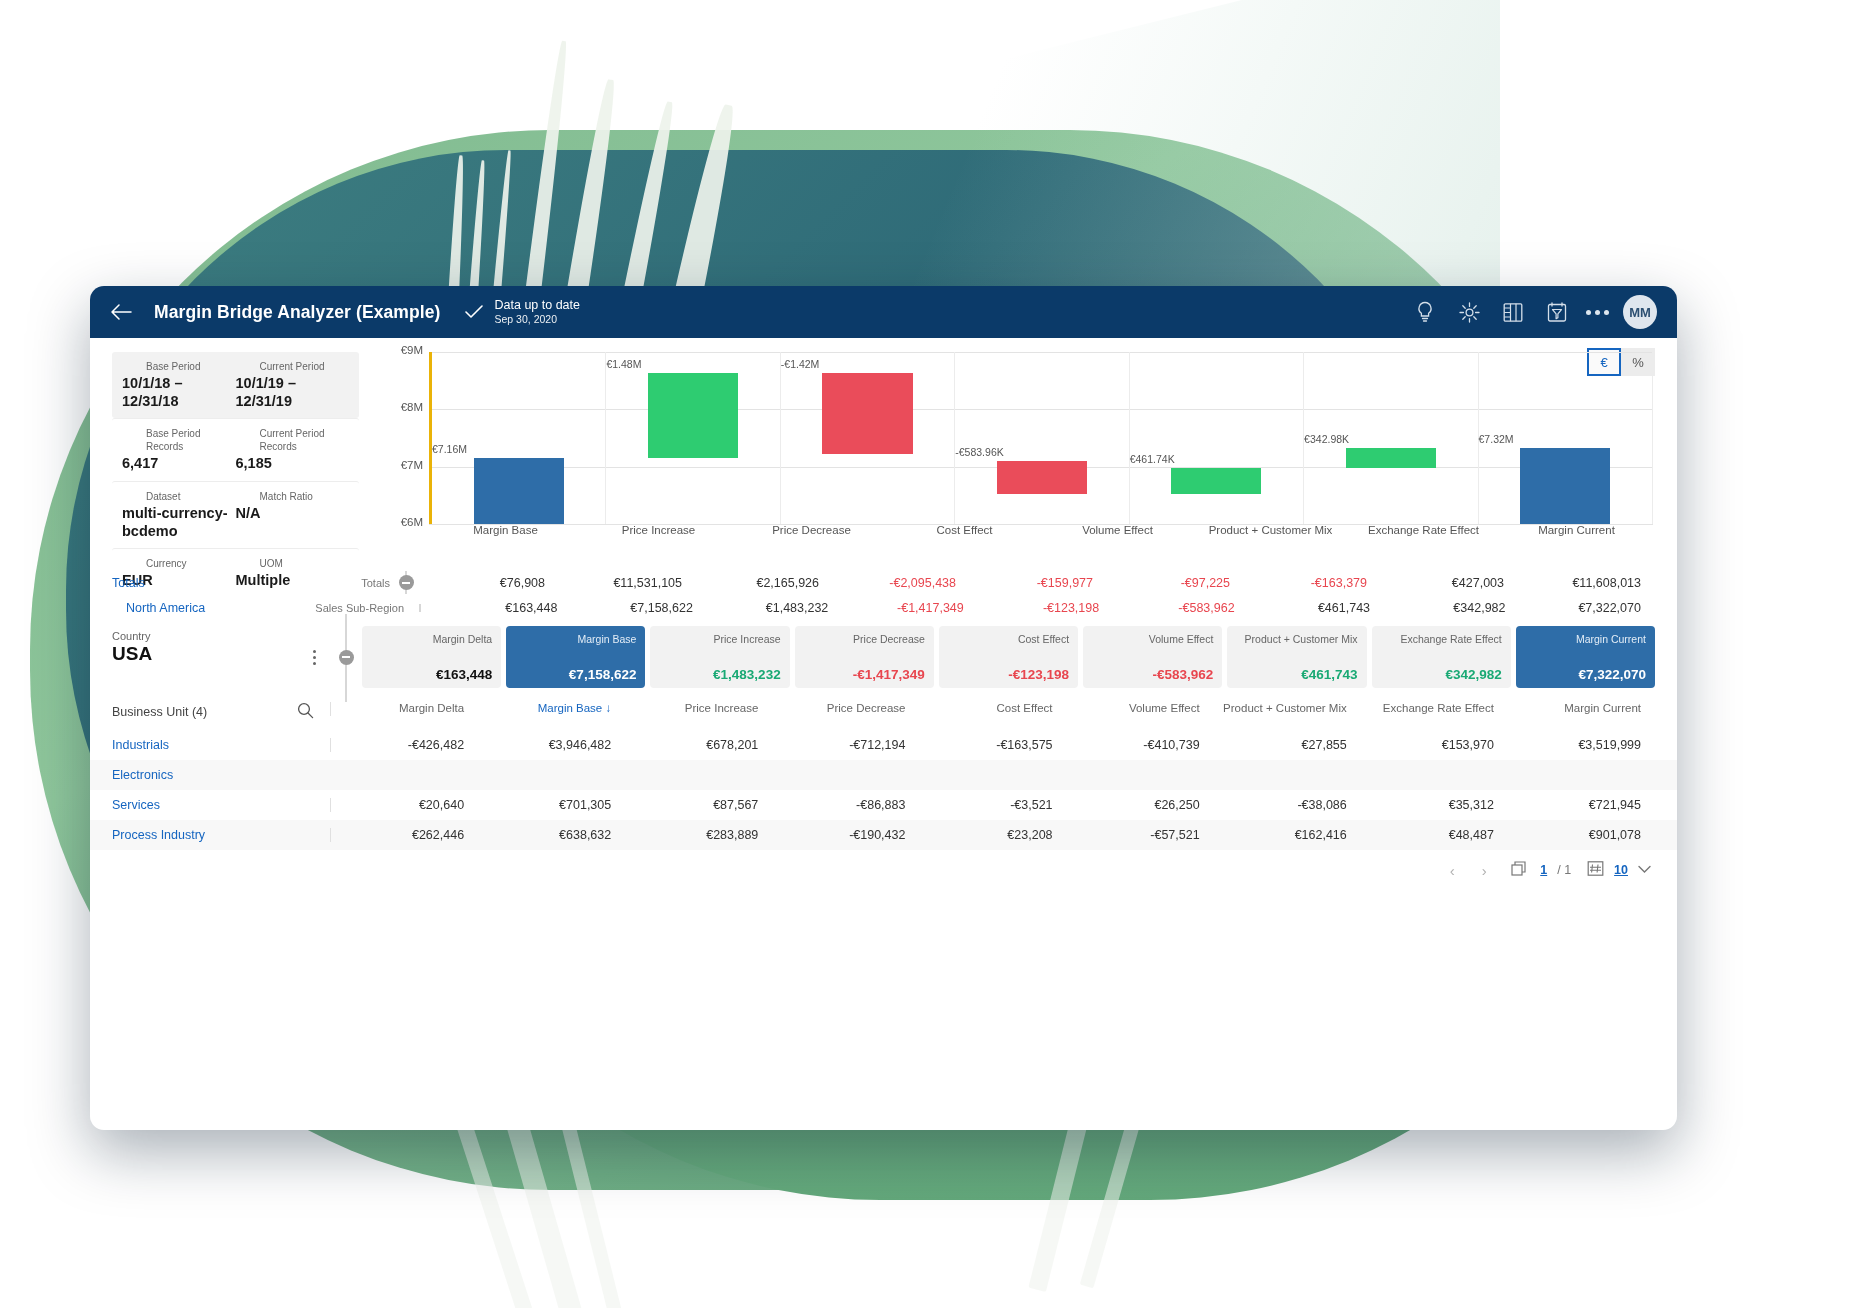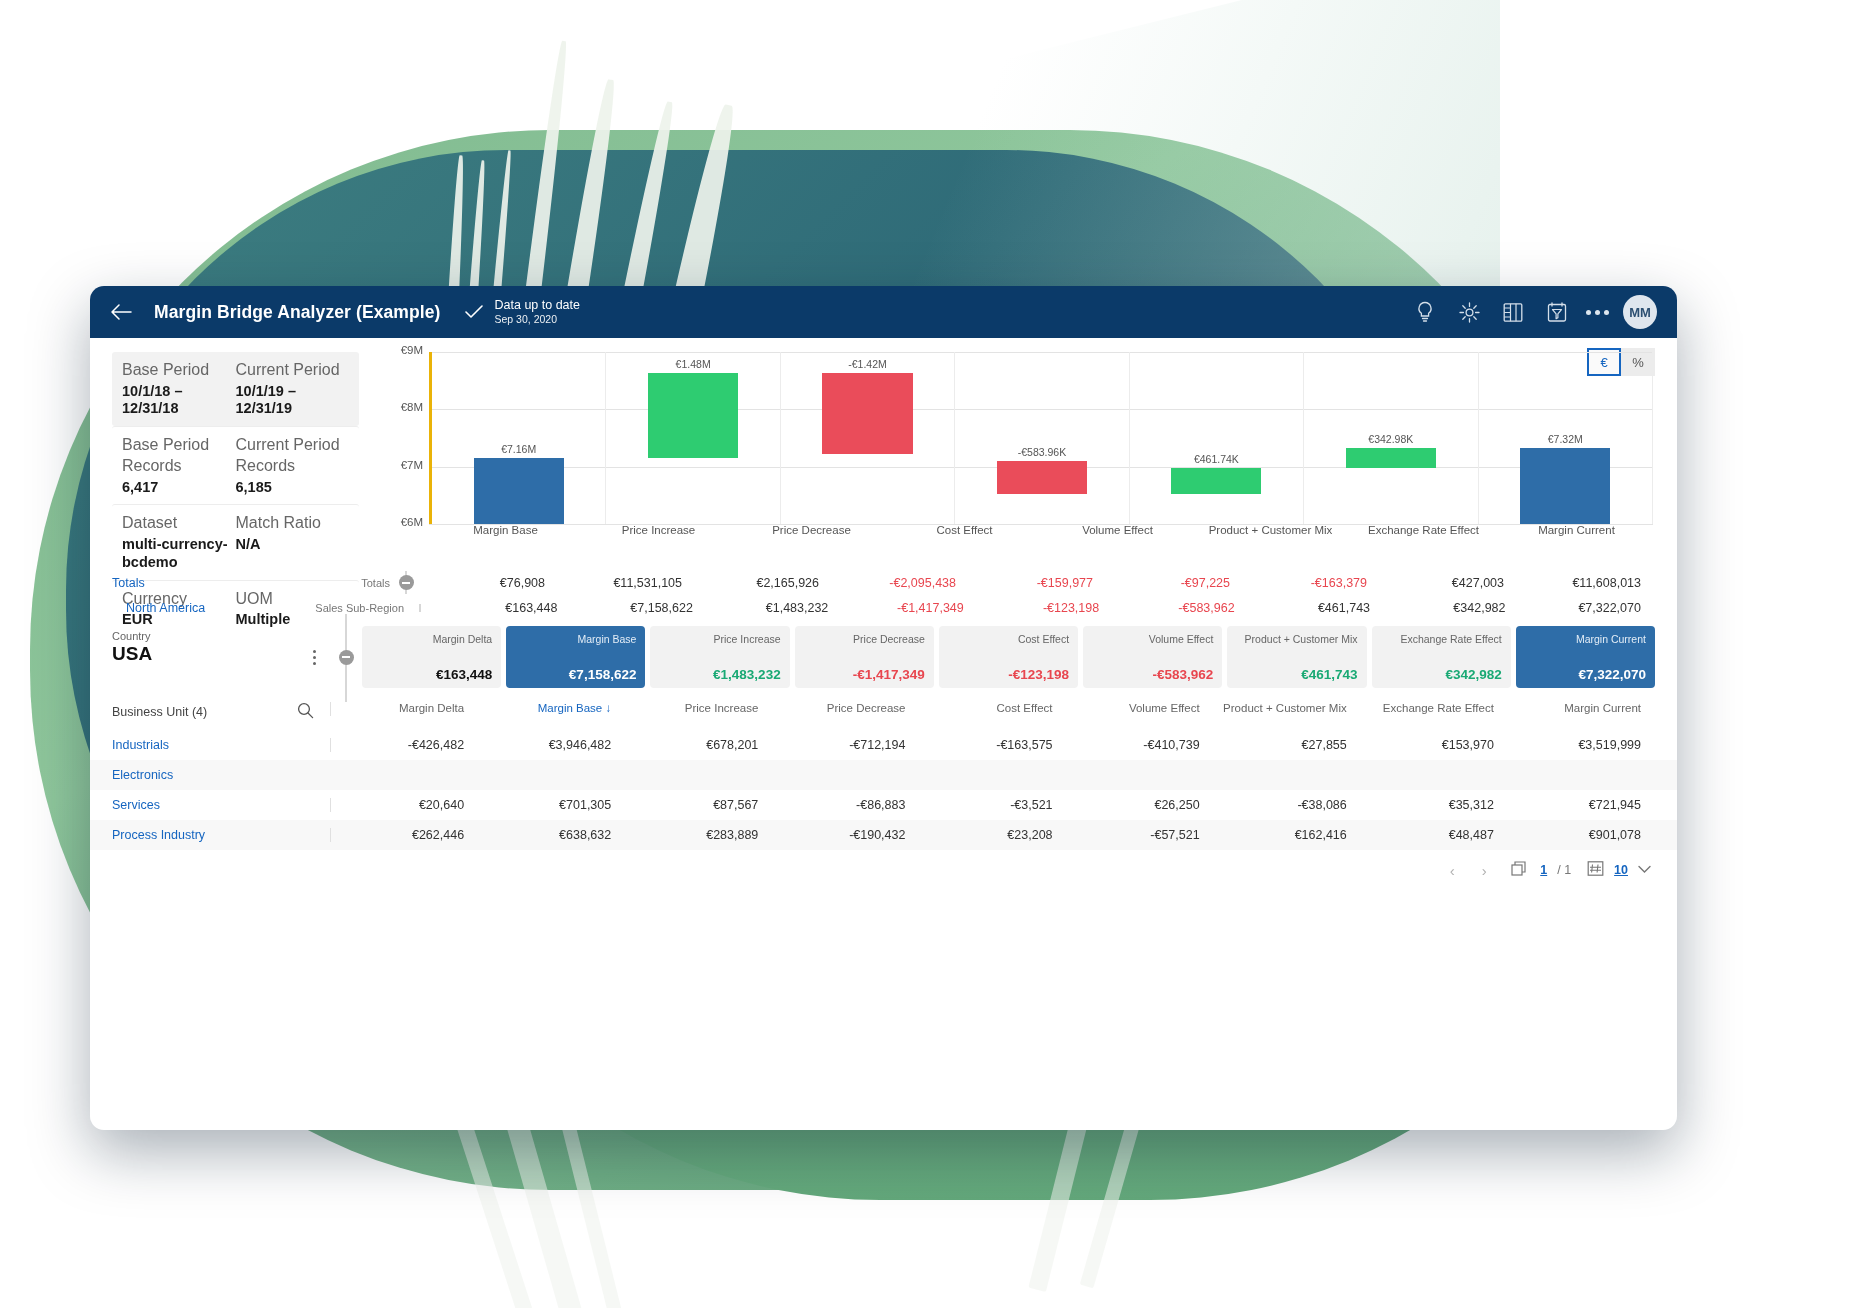--- a/index.html
+++ b/index.html
@@ -65,39 +65,39 @@
     font-size:13px;font-weight:bold;display:flex;align-items:center;justify-content:center;cursor:pointer;
   }
 
   
   .top{display:flex;height:232px;}
   .infopane{width:283px;padding:14px 14px 0 22px;box-sizing:border-box;}
   .irow{display:flex;padding:8px 10px;border-radius:3px;}
   .irow.alt{background:#f2f2f2;}
   .irow + .irow{border-top:1px solid #ededed;}
   .icell{width:50%;}
-  .ilab{font-size:16px;color:#666;line-height:1.3;}
+  .ilab{font-size:10px;color:#666;line-height:1.3;margin-left:24px;}
   .ival{font-size:14.5px;font-weight:bold;color:#1a1a1a;line-height:1.22;margin-top:2px;}
 
   
   .chartpane{flex:1;position:relative;padding:10px 24px 0 0;}
   .toggle{position:absolute;right:22px;top:10px;display:flex;}
   .toggle div{
     width:34px;height:28px;display:flex;align-items:center;justify-content:center;
     font-size:13px;color:#555;background:#ececec;cursor:pointer;
   }
   .toggle div.on{background:#fafafa;color:#1565c0;border:2px solid #1565c0;box-sizing:border-box;}
   .plot{position:absolute;left:56px;top:14px;right:24px;height:172px;}
   .ylab{position:absolute;left:-54px;font-size:11.5px;color:#555;width:48px;text-align:right;}
   .grid{position:absolute;left:0;right:0;height:1px;background:#e3e3e3;}
   .cols{position:absolute;left:0;right:0;top:0;bottom:0;display:flex;}
   .col{flex:1;position:relative;border-right:1px solid #ececec;}
   .col:first-child{border-left:3px solid #eab308;}
   .bar{position:absolute;left:24%;width:52%;}
-  .blabel{position:absolute;left:0;right:0;text-align:center;font-size:10.5px;color:#555;white-space:nowrap;}
+  .blabel{position:absolute;left:0;right:0;text-align:left;font-size:10.5px;color:#555;white-space:nowrap;}
   .xaxis{position:absolute;left:56px;right:24px;top:186px;display:flex;}
   .xc{flex:1;text-align:center;font-size:11.5px;color:#555;line-height:1.18;padding:0 2px;box-sizing:border-box;}
 
   
   .sumwrap{padding:0 22px 0 22px;}
   .srow{display:flex;align-items:center;height:25px;font-size:12.5px;}
   .sname{width:186px;color:#1565c0;cursor:pointer;}
   .sname.ind{padding-left:14px;}
   .sdim{width:92px;text-align:right;color:#777;font-size:11px;}
   .sknob{width:32px;display:flex;align-items:center;justify-content:center;position:relative;}

